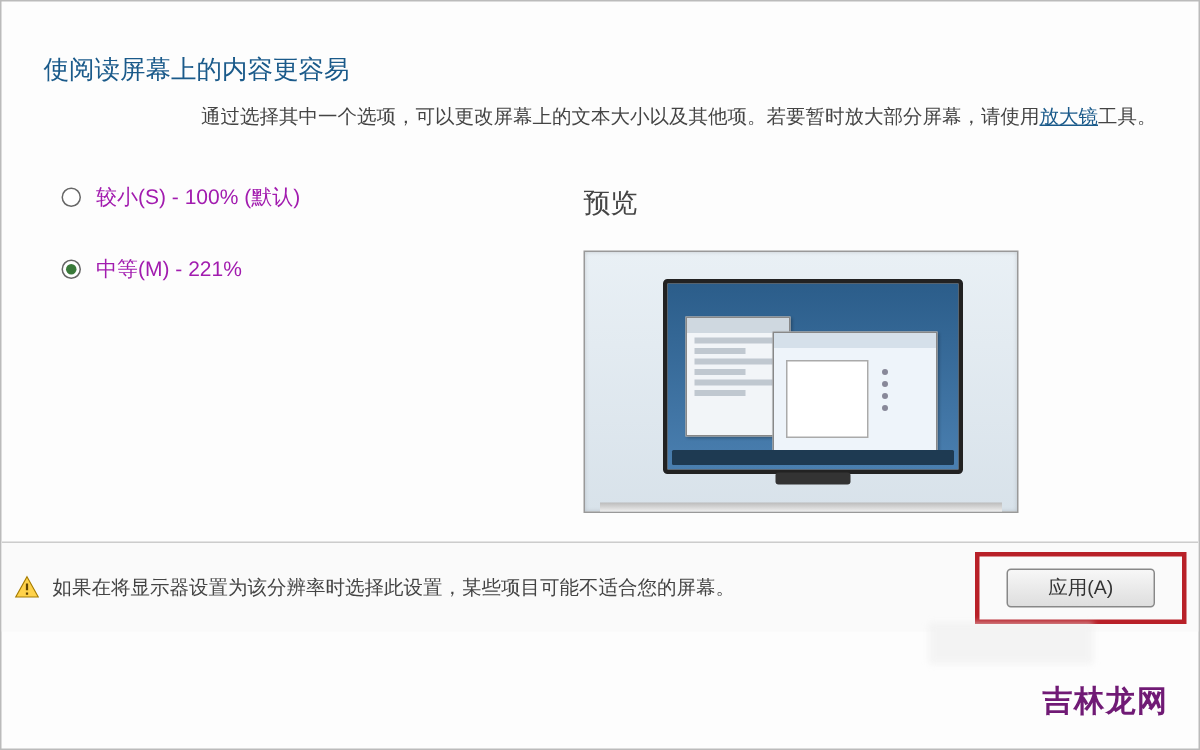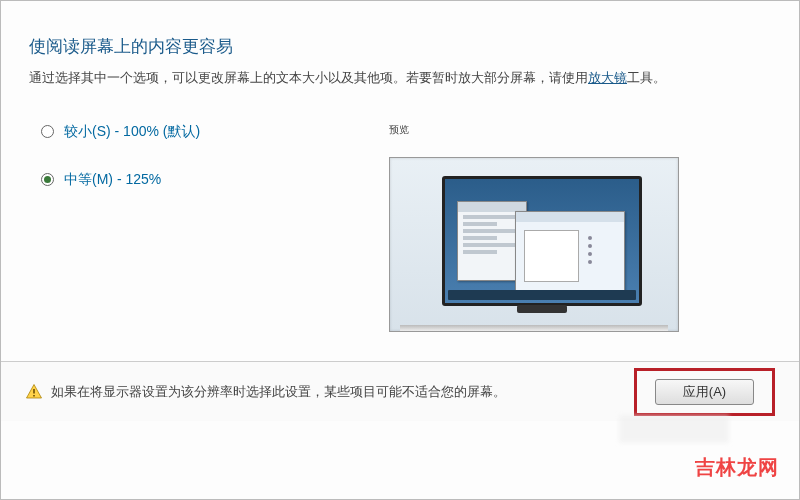--- a/index.html
+++ b/index.html
@@ -20,39 +20,40 @@
   }
   .title {
     color: #1a5a8a;
     font-size: 17px;
     margin-bottom: 10px;
   }
   .description {
     color: #444;
     line-height: 1.6;
     margin-bottom: 6px;
+    text-align: right;
   }
   .link {
     color: #1a5a8a;
     text-decoration: underline;
     cursor: pointer;
   }
   .options-area {
     display: flex;
     margin-top: 34px;
   }
   .radios {
     width: 360px;
     padding-left: 12px;
   }
   .radio-row {
     display: flex;
     align-items: center;
     margin-bottom: 30px;
-    color: #0369a1;
+    color: #a21caf;
     font-size: 14px;
   }
   .radio-circle {
     width: 13px; height: 13px;
     border: 1px solid #666;
     border-radius: 50%;
     margin-right: 10px;
     display: inline-flex;
     align-items: center;
     justify-content: center;
@@ -63,21 +64,21 @@
     width: 7px; height: 7px;
     background: #3a7a3a;
     border-radius: 50%;
   }
   .preview-area {
     flex: 1;
   }
   .preview-label {
     color: #444;
     margin-bottom: 20px;
-    font-size: 10px;
+    font-size: 18px;
   }
   .preview-frame {
     width: 290px;
     height: 175px;
     border: 1px solid #999;
     background: linear-gradient(#e9f0f5,#d8e2ea);
     position: relative;
     box-shadow: inset 0 0 3px rgba(0,0,0,0.15);
   }
   .monitor {
@@ -151,21 +152,21 @@
     background:linear-gradient(#bbb,#eee);
   }
   .bottom-bar {
     position: absolute;
     left: 0; right: 0;
     top: 360px;
     border-top: 1px solid #ccc;
     height: 60px;
     display: flex;
     align-items: center;
-    padding: 0 24px;
+    padding: 0 8px;
     background:#fafafa;
   }
   .warn-icon {
     width: 18px; height: 18px;
     margin-right: 8px;
   }
   .warn-icon svg { display:block; }
   .warn-text {
     color: #444;
     font-size: 13px;
@@ -186,21 +187,21 @@
     display:flex;
     align-items:center;
     justify-content:center;
     cursor:pointer;
   }
   .watermark {
     position:absolute;
     right:20px; bottom:18px;
     font-size:20px;
     font-weight:bold;
-    color:#ef4444;
+    color:#701a75;
     letter-spacing:1px;
   }
   .blur-box {
     position:absolute;
     right:70px; bottom:56px;
     width:110px; height:28px;
     background:#eee;
     filter:blur(2px);
     opacity:0.6;
   }
@@ -215,21 +216,21 @@
   </div>
 
   <div class="options-area">
     <div class="radios">
       <div class="radio-row">
         <span class="radio-circle"></span>
         <span>较小(S) - 100% (默认)</span>
       </div>
       <div class="radio-row">
         <span class="radio-circle checked"></span>
-        <span>中等(M) - 125%</span>
+        <span>中等(M) - 221%</span>
       </div>
     </div>
     <div class="preview-area">
       <div class="preview-label">预览</div>
       <div class="preview-frame">
         <div class="monitor">
           <div class="win1">
             <div class="titlebar"></div>
             <div class="row"></div>
               <div class="row short"></div>

